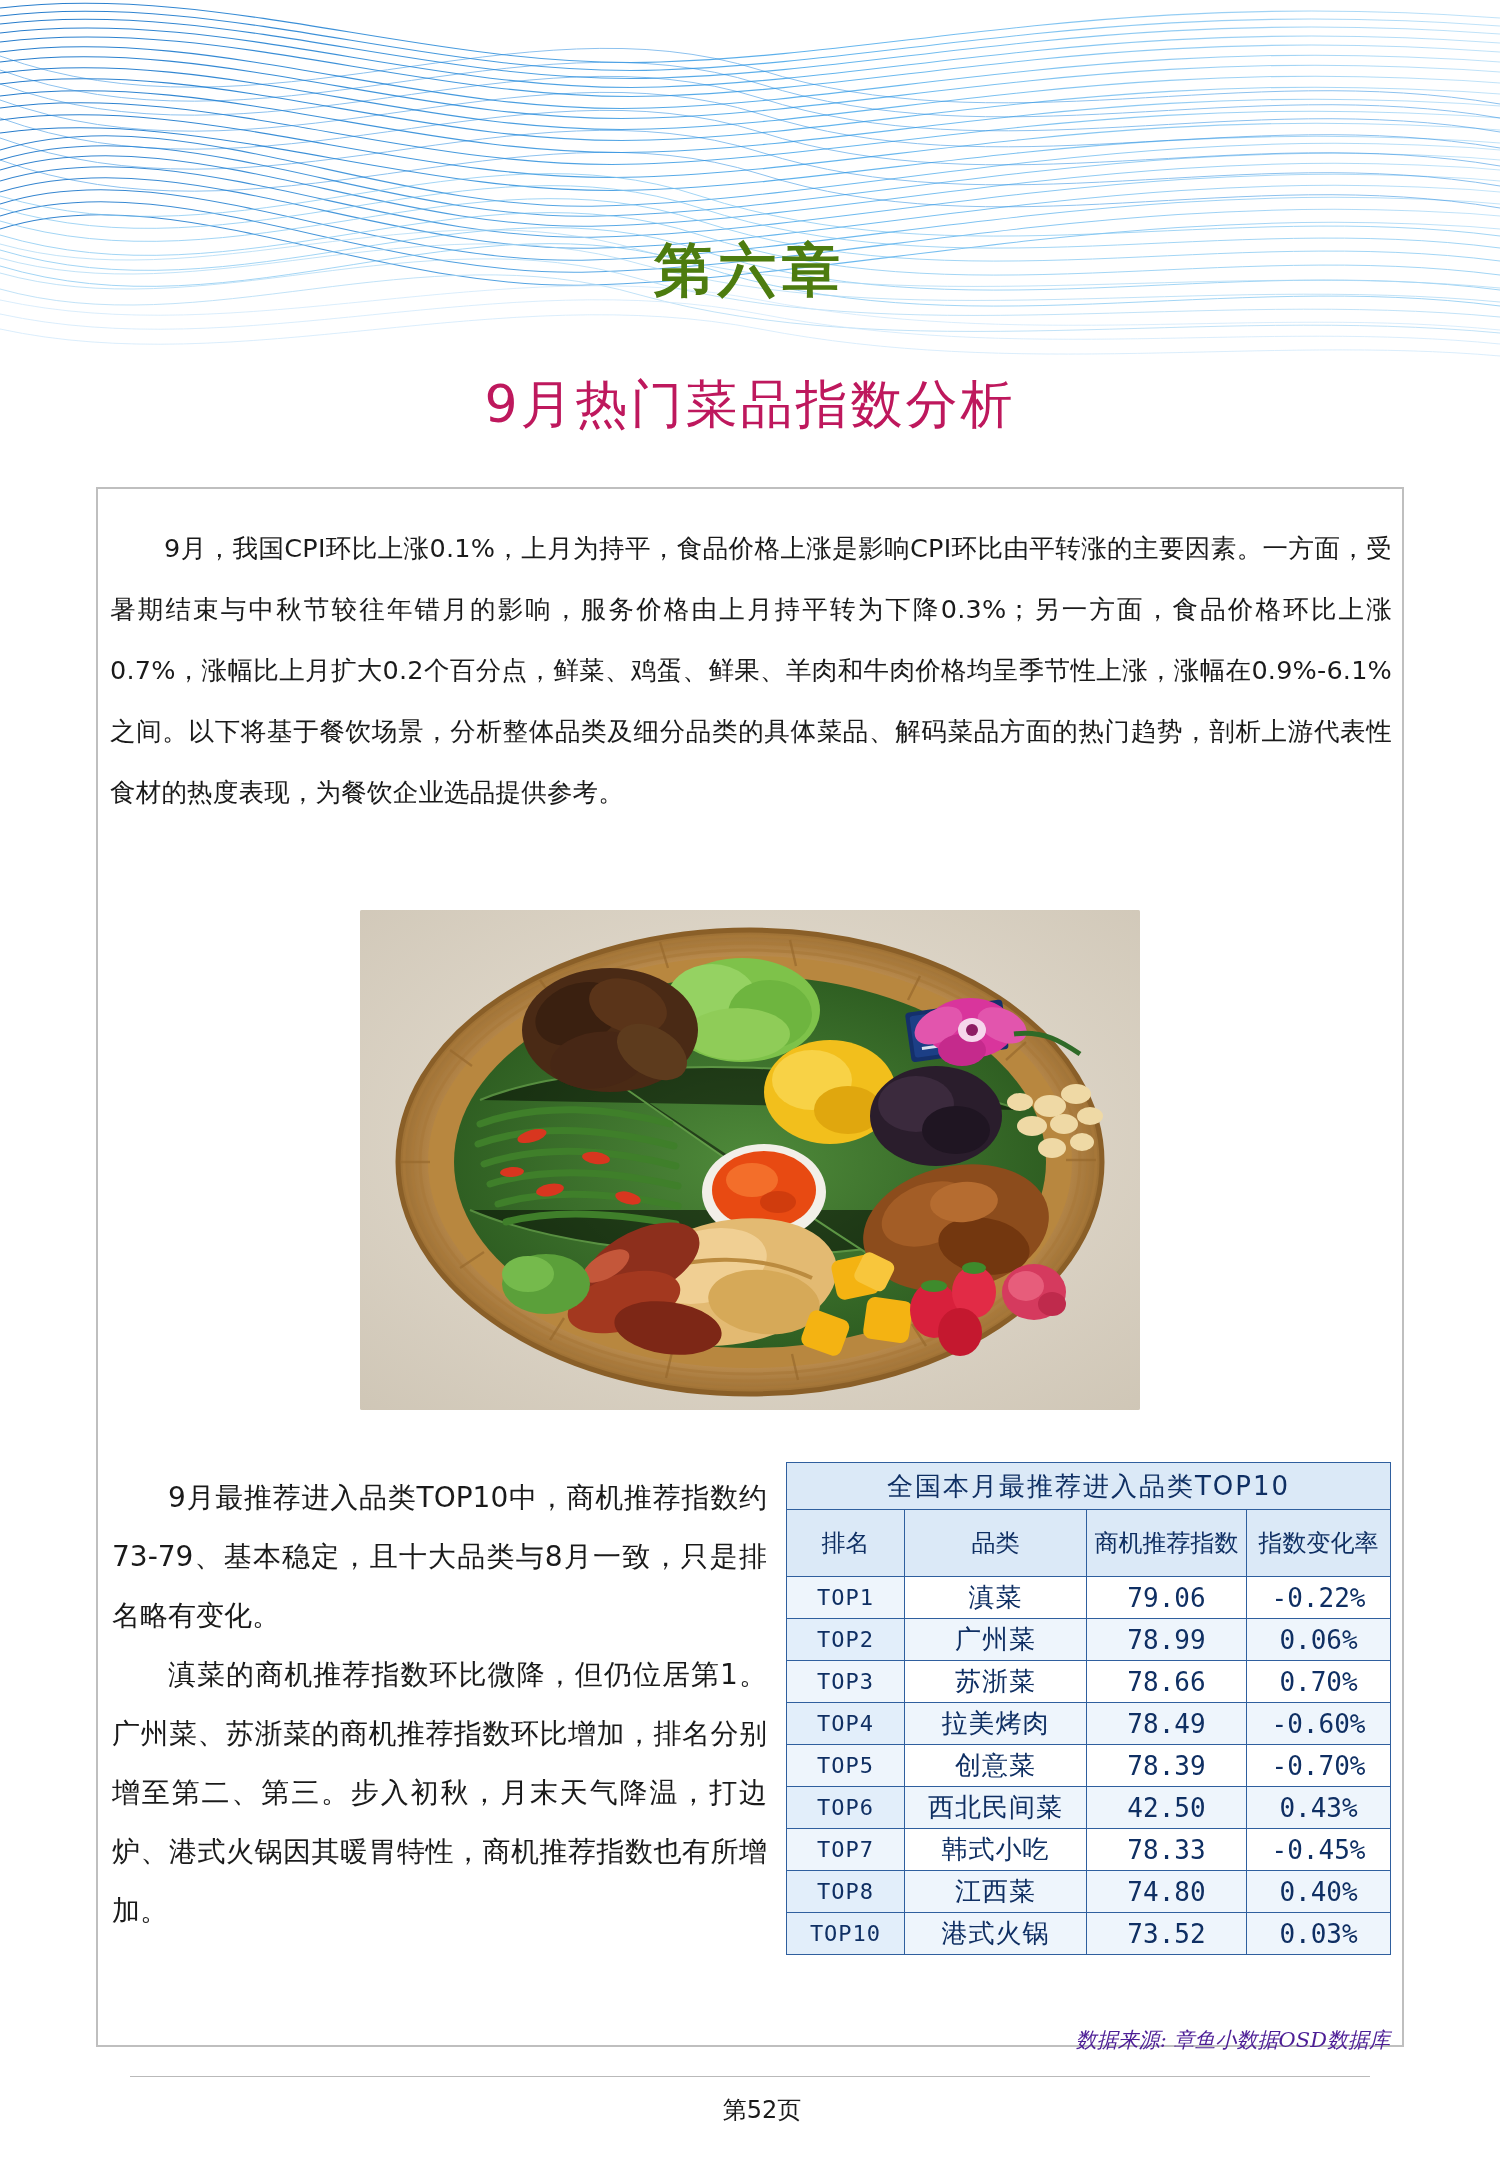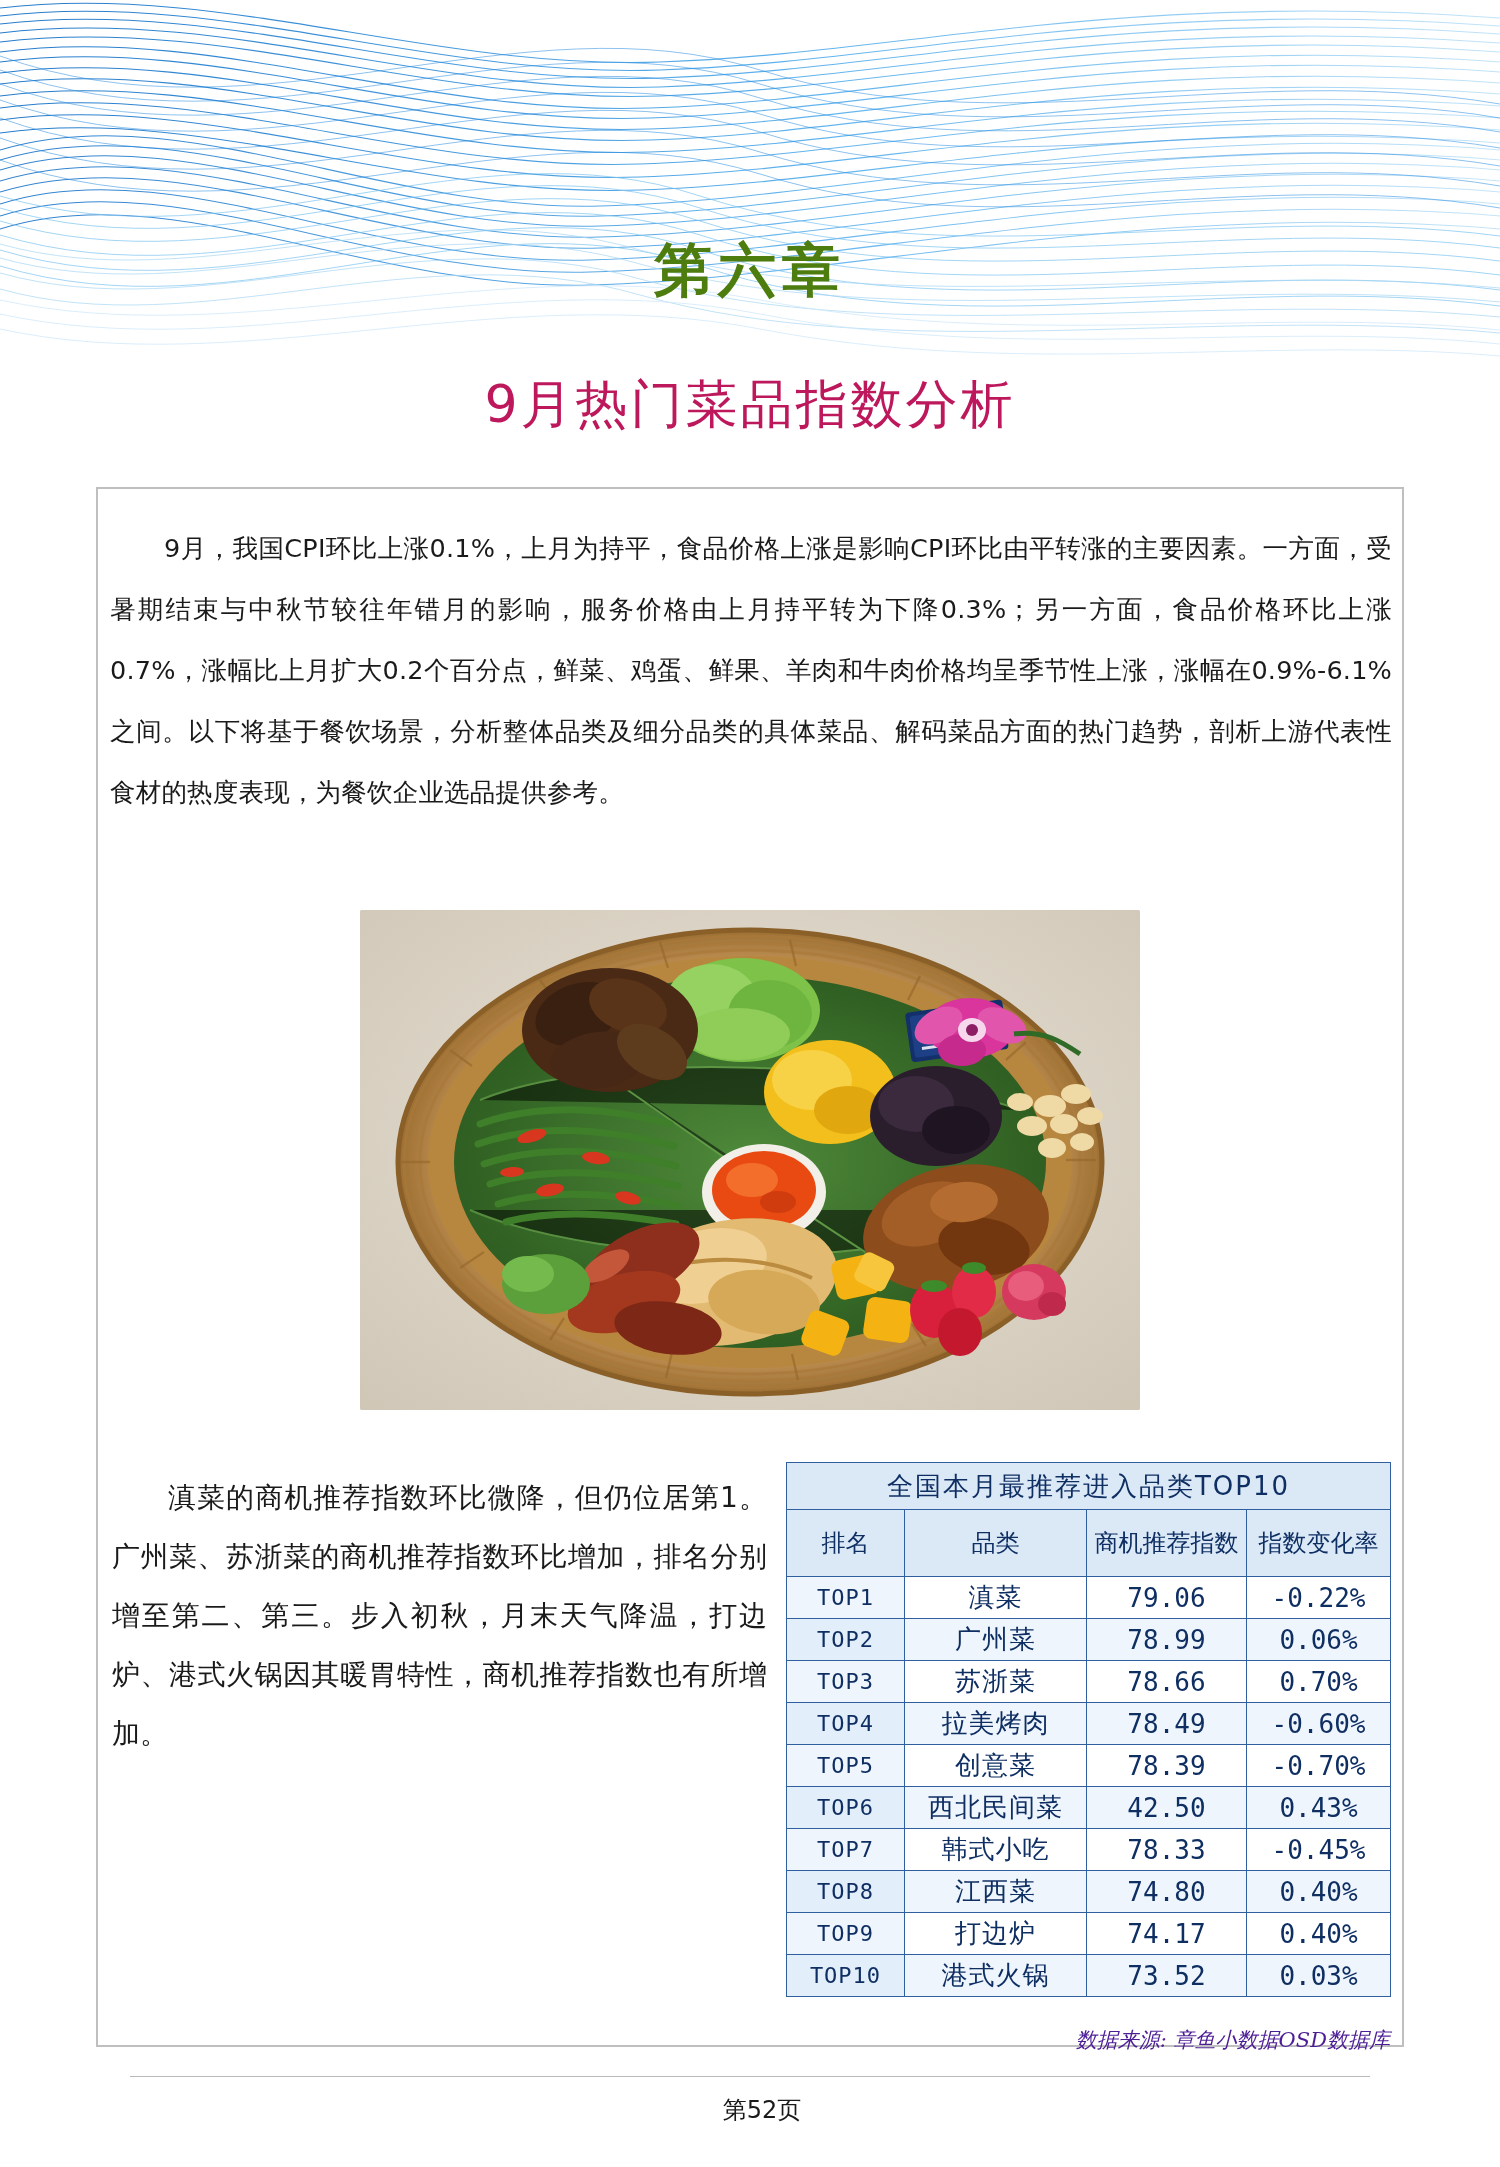--- a/index.html
+++ b/index.html
@@ -441,20 +441,21 @@
     </g>
 
     <g>
       <ellipse cx="186" cy="374" rx="44" ry="30" fill="#5ba03a"></ellipse>
       <ellipse cx="168" cy="364" rx="26" ry="18" fill="#75ba4c"></ellipse>
     </g>
   </svg>
 </div>
 
 <div class="lower-text">
+  <p>9月最推荐进入品类TOP10中，商机推荐指数约73-79、基本稳定，且十大品类与8月一致，只是排名略有变化。</p>
   <p>滇菜的商机推荐指数环比微降，但仍位居第1。广州菜、苏浙菜的商机推荐指数环比增加，排名分别增至第二、第三。步入初秋，月末天气降温，打边炉、港式火锅因其暖胃特性，商机推荐指数也有所增加。</p>
 </div>
 
 <div class="table-wrap">
   <table class="rank-table">
     <colgroup>
       <col class="col-rank">
         <col class="col-cat">
         <col class="col-idx">
         <col class="col-chg">
@@ -511,26 +512,20 @@
         <td class="cat-cell">韩式小吃</td>
         <td class="num-cell">78.33</td>
         <td class="num-cell">-0.45%</td>
       </tr>
       <tr class="row-alt">
         <td class="rank-cell">TOP8</td>
         <td class="cat-cell">江西菜</td>
         <td class="num-cell">74.80</td>
         <td class="num-cell">0.40%</td>
       </tr>
-      <tr>
-        <td class="rank-cell">TOP9</td>
-        <td class="cat-cell">打边炉</td>
-        <td class="num-cell">74.17</td>
-        <td class="num-cell">0.40%</td>
-      </tr>
       <tr class="row-alt">
         <td class="rank-cell">TOP10</td>
         <td class="cat-cell">港式火锅</td>
         <td class="num-cell">73.52</td>
         <td class="num-cell">0.03%</td>
       </tr>
     </tbody>
   </table>
 </div>
 

